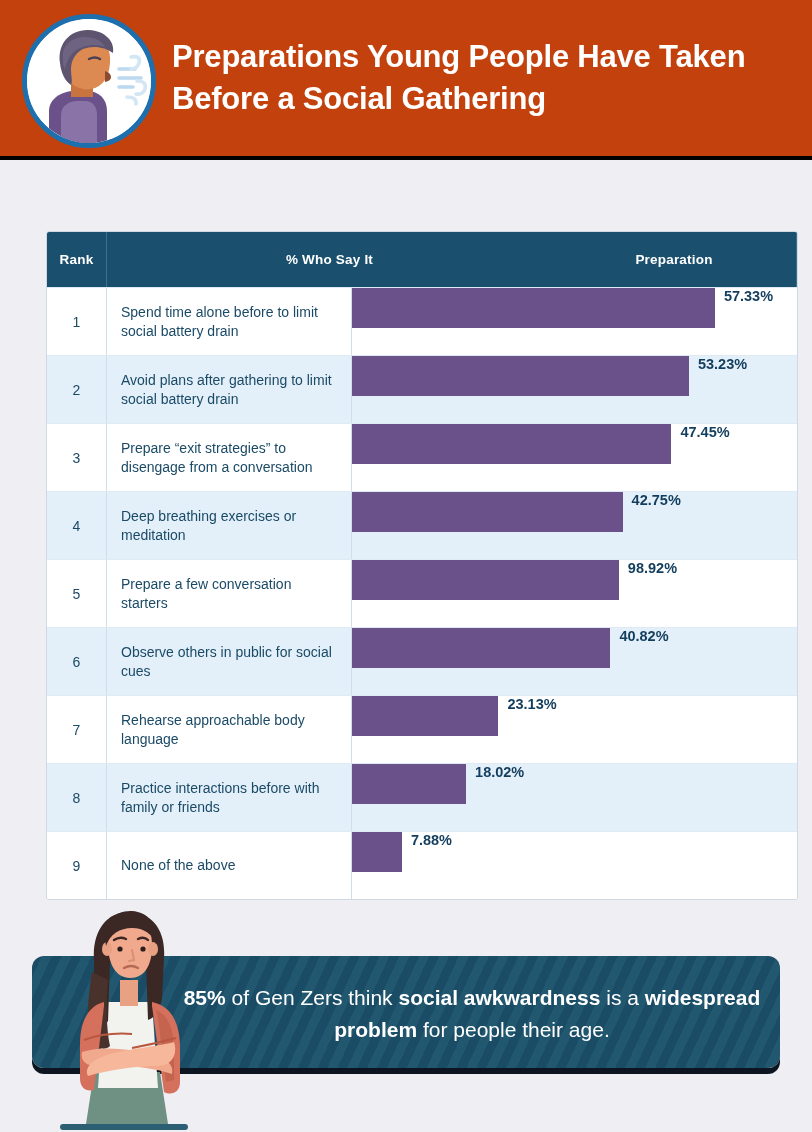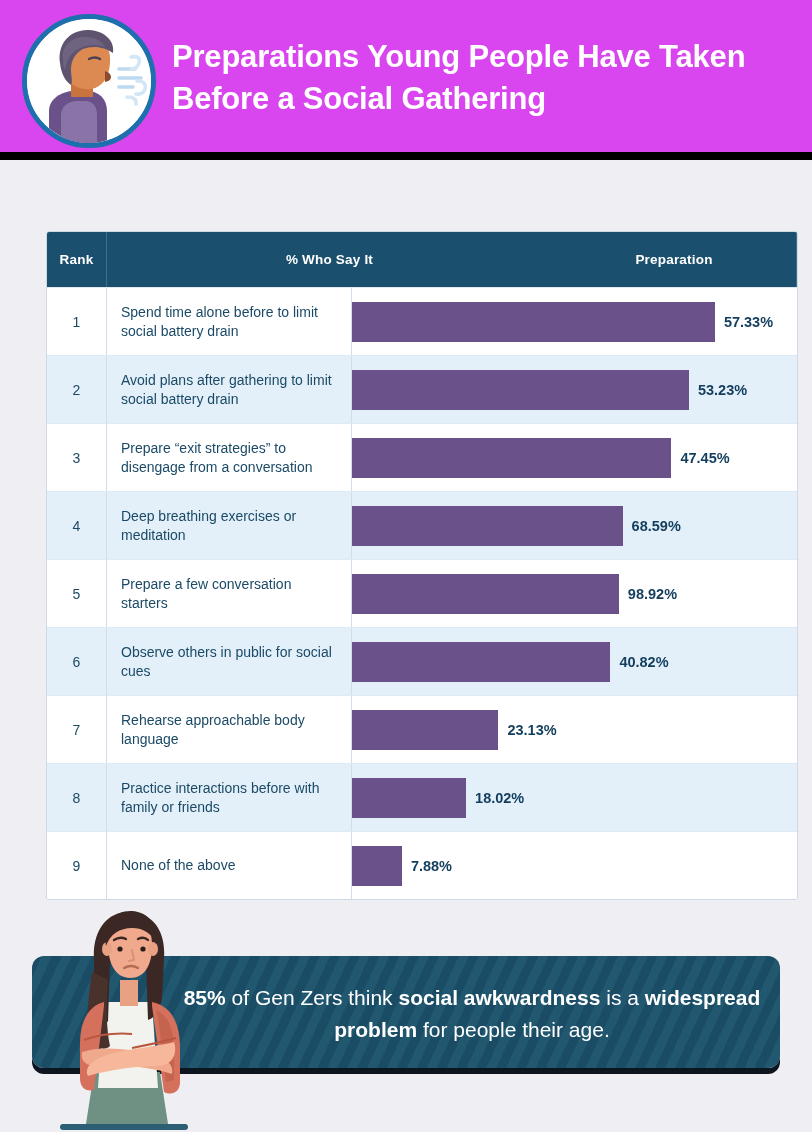--- a/index.html
+++ b/index.html
@@ -14,22 +14,22 @@
     background: #efeff3;
     font-family: "Liberation Sans", sans-serif;
     position: relative;
   }
 
   
   .header {
     position: relative;
     width: 812px;
     height: 160px;
-    background: #d946ef;
-    border-bottom: 8px solid #000000;
+    background: #c2410c;
+    border-bottom: 4px solid #000000;
     display: flex;
     align-items: center;
   }
 
   .header-avatar {
     position: absolute;
     left: 22px;
     top: 14px;
     width: 134px;
     height: 134px;
@@ -105,21 +105,20 @@
     display: flex; align-items: center;
     padding: 0 12px 0 14px;
     font-size: 14px;
     line-height: 1.35;
     color: #1b4a66;
     border-right: 1px solid #cfdeea;
   }
   .cell-bar {
     flex: 1 1 auto;
     display: flex;
-    align-items: center;
     padding-left: 0px;
   }
   .bar {
     height: 40px;
     background: #6a5189;
     flex: 0 0 auto;
   }
   .bar-value {
     font-size: 14.5px;
     font-weight: bold;
@@ -244,21 +243,21 @@
         <div class="cell-bar">
           <div class="bar" style="width: 319.412px; background: rgb(106, 81, 137);"></div>
           <div class="bar-value">47.45%</div>
         </div>
       </div>
       <div class="t-row alt">
         <div class="cell-rank">4</div>
         <div class="cell-prep">Deep breathing exercises or meditation</div>
         <div class="cell-bar">
           <div class="bar" style="width: 270.608px; background: rgb(106, 81, 137);"></div>
-          <div class="bar-value">68.59%</div>
+          <div class="bar-value">42.75%</div>
         </div>
       </div>
       <div class="t-row">
         <div class="cell-rank">5</div>
         <div class="cell-prep">Prepare a few conversation starters</div>
         <div class="cell-bar">
           <div class="bar" style="width: 266.873px; background: rgb(106, 81, 137);"></div>
           <div class="bar-value">98.92%</div>
         </div>
       </div>

